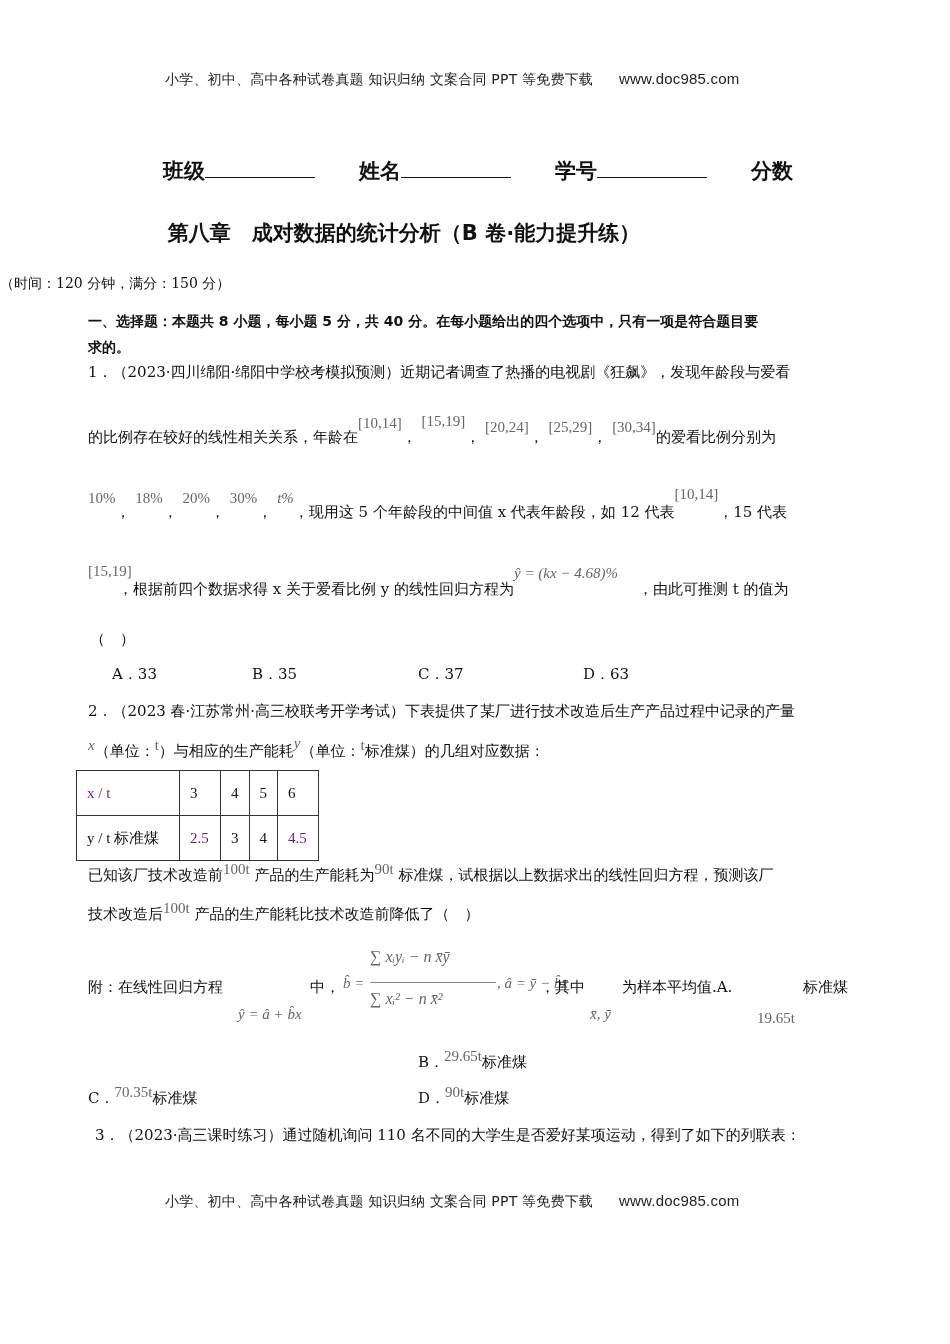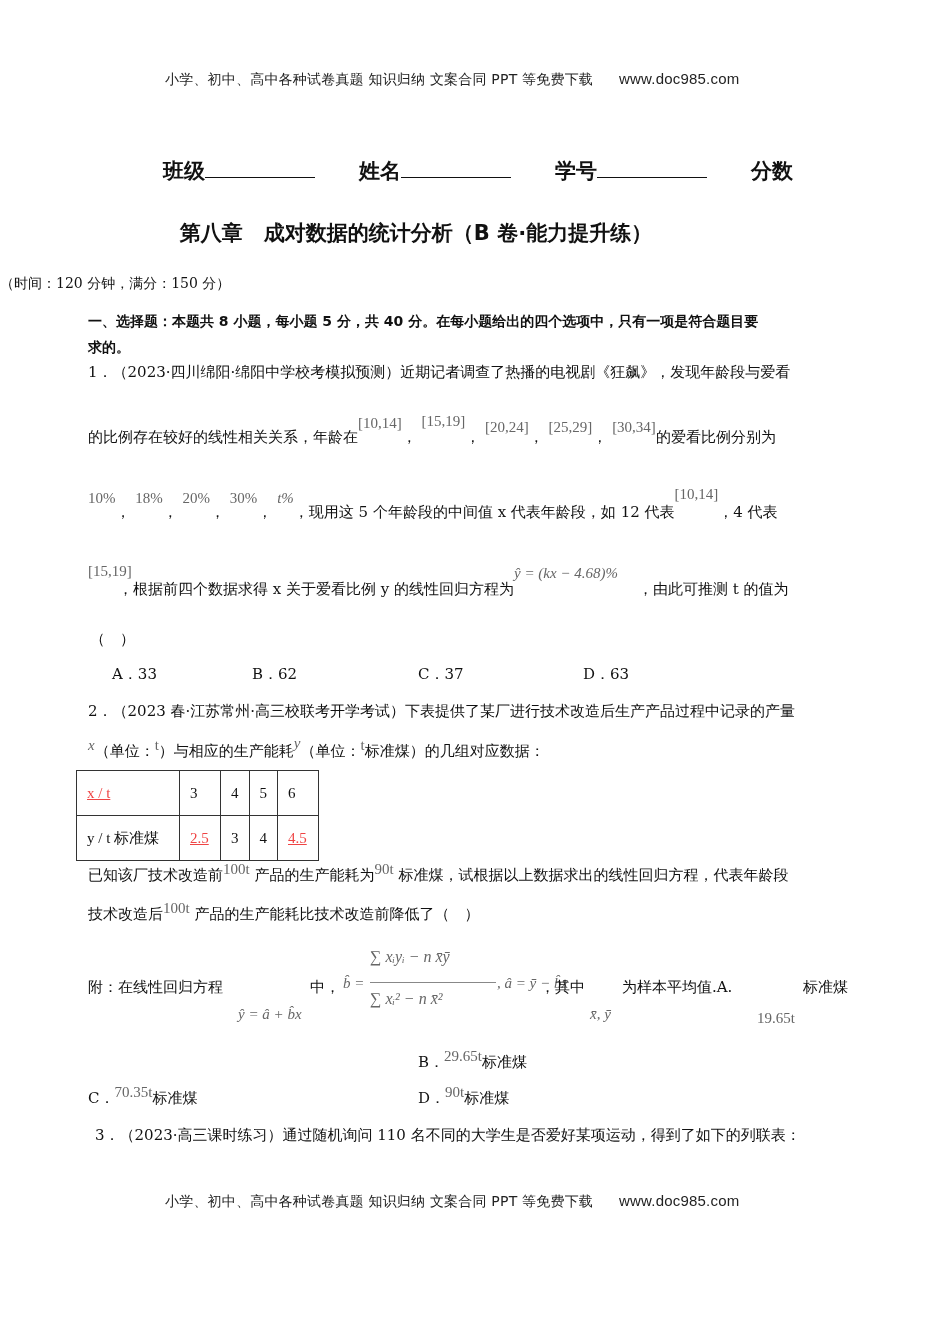--- a/index.html
+++ b/index.html
@@ -11,68 +11,68 @@
   .info { font-size:21px; font-family:"DejaVu Sans","Liberation Sans",sans-serif; font-weight:bold; }
   .info .blank { display:inline-block; border-bottom:1.5px solid #111; width:110px; height:18px; vertical-align:baseline; margin-right:44px; }
   .title { font-size:21px; font-weight:bold; font-family:"DejaVu Sans","Liberation Sans",sans-serif; }
   .sub { font-size:14px; }
   .t { font-size:15px; }
   .b { font-weight:bold; font-family:"DejaVu Sans","Liberation Sans",sans-serif; font-size:14px; }
   .m { font-family:"Liberation Serif","DejaVu Serif",serif; color:#666; font-size:15px; }
   .mi { font-style:italic; }
   table.data { position:absolute; left:76px; top:770px; border-collapse:collapse; font-size:15px; }
   table.data td { border:1.5px solid #333; height:44px; padding:0 10px; font-family:"Liberation Serif",serif; }
-  table.data td.gray { color:#ef4444;text-decoration:underline; }
+  table.data td.gray { color:#701a75; }
 </style>
 </head>
 <body>
 
 <div class="abs banner" style="left:165px; top:70px;">
   <span>小学、初中、高中各种试卷真题  知识归纳  文案合同  PPT 等免费下载</span><span class="url">www.doc985.com</span>
 </div>
 
 <div class="abs info" style="left:163px; top:157px;">
   <span>班级</span><span class="blank"></span><span>姓名</span><span class="blank"></span><span>学号</span><span class="blank"></span><span>分数</span>
 </div>
 
-<div class="abs title" style="left:12px; width:808px; text-align:center; top:219px;">第八章　成对数据的统计分析（B 卷·能力提升练）</div>
+<div class="abs title" style="left:0; width:808px; text-align:center; top:219px;">第八章　成对数据的统计分析（B 卷·能力提升练）</div>
 <div class="abs sub" style="left:0; width:950px; text-align:left; top:275px;">（时间：120 分钟，满分：150 分）</div>
 
 <div class="abs b" style="left:88px; top:313px;">一、选择题：本题共 8 小题，每小题 5 分，共 40 分。在每小题给出的四个选项中，只有一项是符合题目要</div>
 <div class="abs b" style="left:88px; top:339px;">求的。</div>
 
 <div class="abs t" style="left:88px; top:363px;">1．（2023·四川绵阳·绵阳中学校考模拟预测）近期记者调查了热播的电视剧《狂飙》，发现年龄段与爱看</div>
 
 <div class="abs t" style="left:88px; top:428px;">
   <span>的比例存在较好的线性相关关系，年龄在</span><span class="m" style="position:relative; top:-14px;">[10,14]</span>，
   <span class="m" style="position:relative; top:-16px;">[15,19]</span>，
   <span class="m" style="position:relative; top:-10px;">[20,24]</span>，
   <span class="m" style="position:relative; top:-10px;">[25,29]</span>，
   <span class="m" style="position:relative; top:-10px;">[30,34]</span><span>的爱看比例分别为</span>
 </div>
 
 <div class="abs t" style="left:88px; top:503px;">
   <span class="m" style="position:relative; top:-14px;">10%</span>，
   <span class="m" style="position:relative; top:-14px;">18%</span>，
   <span class="m" style="position:relative; top:-14px;">20%</span>，
   <span class="m" style="position:relative; top:-14px;">30%</span>，
-  <span class="m mi" style="position:relative; top:-14px;">t%</span><span>，现用这 5 个年龄段的中间值 x 代表年龄段，如 12 代表</span><span class="m" style="position:relative; top:-18px;">[10,14]</span><span>，4 代表</span>
+  <span class="m mi" style="position:relative; top:-14px;">t%</span><span>，现用这 5 个年龄段的中间值 x 代表年龄段，如 12 代表</span><span class="m" style="position:relative; top:-18px;">[10,14]</span><span>，15 代表</span>
 </div>
 
 <div class="abs t" style="left:88px; top:562px;">
   <span class="m">[15,19]</span>
 </div>
 <div class="abs t" style="left:118px; top:580px;">
   <span>，根据前四个数据求得 x 关于爱看比例 y 的线性回归方程为</span><span class="m mi" style="position:relative; top:-16px;">ŷ = (kx − 4.68)%</span><span style="margin-left:20px;">，由此可推测 t 的值为</span>
 </div>
 
 <div class="abs t" style="left:90px; top:630px;">（　）</div>
 
 <div class="abs t" style="left:88px; top:665px;margin-left:24px;">A．33</div>
-<div class="abs t" style="left:252px; top:665px;">B．62</div>
+<div class="abs t" style="left:252px; top:665px;">B．35</div>
 <div class="abs t" style="left:418px; top:665px;">C．37</div>
 <div class="abs t" style="left:583px; top:665px;">D．63</div>
 
 <div class="abs t" style="left:88px; top:702px;">2．（2023 春·江苏常州·高三校联考开学考试）下表提供了某厂进行技术改造后生产产品过程中记录的产量</div>
 <div class="abs t" style="left:88px; top:742px;">
   <span class="m mi" style="position:relative; top:-6px;">x</span><span>（单位：</span><span class="m" style="position:relative; top:-6px;">t</span><span>）与相应的生产能耗</span><span class="m mi" style="position:relative; top:-8px;">y</span><span>（单位：</span><span class="m" style="position:relative; top:-6px;">t</span><span>标准煤）的几组对应数据：</span>
 </div>
 
 <table class="data">
   <tbody>
@@ -87,21 +87,21 @@
     <td>y / t 标准煤</td>
     <td class="gray">2.5</td>
     <td>3</td>
     <td>4</td>
     <td class="gray">4.5</td>
   </tr>
 </tbody>
   </table>
 
 <div class="abs t" style="left:88px; top:866px;">
-  <span>已知该厂技术改造前</span><span class="m" style="position:relative; top:-6px;">100t</span><span> 产品的生产能耗为</span><span class="m" style="position:relative; top:-6px;">90t</span><span> 标准煤，试根据以上数据求出的线性回归方程，代表年龄段</span>
+  <span>已知该厂技术改造前</span><span class="m" style="position:relative; top:-6px;">100t</span><span> 产品的生产能耗为</span><span class="m" style="position:relative; top:-6px;">90t</span><span> 标准煤，试根据以上数据求出的线性回归方程，预测该厂</span>
 </div>
 <div class="abs t" style="left:88px; top:905px;">
   <span>技术改造后</span><span class="m" style="position:relative; top:-6px;">100t</span><span> 产品的生产能耗比技术改造前降低了（　）</span>
 </div>
 
 <div class="abs t" style="left:88px; top:978px;">附：在线性回归方程</div>
 <div class="abs m mi" style="left:238px; top:1006px;">ŷ = â + b̂x</div>
 <div class="abs t" style="left:310px; top:978px;">中，</div>
 <div class="abs m mi" style="left:343px; top:975px;">b̂ =</div>
 <div class="abs m mi" style="left:370px; top:948px; font-size:16px;">∑ xᵢyᵢ − n x̄ȳ</div>

